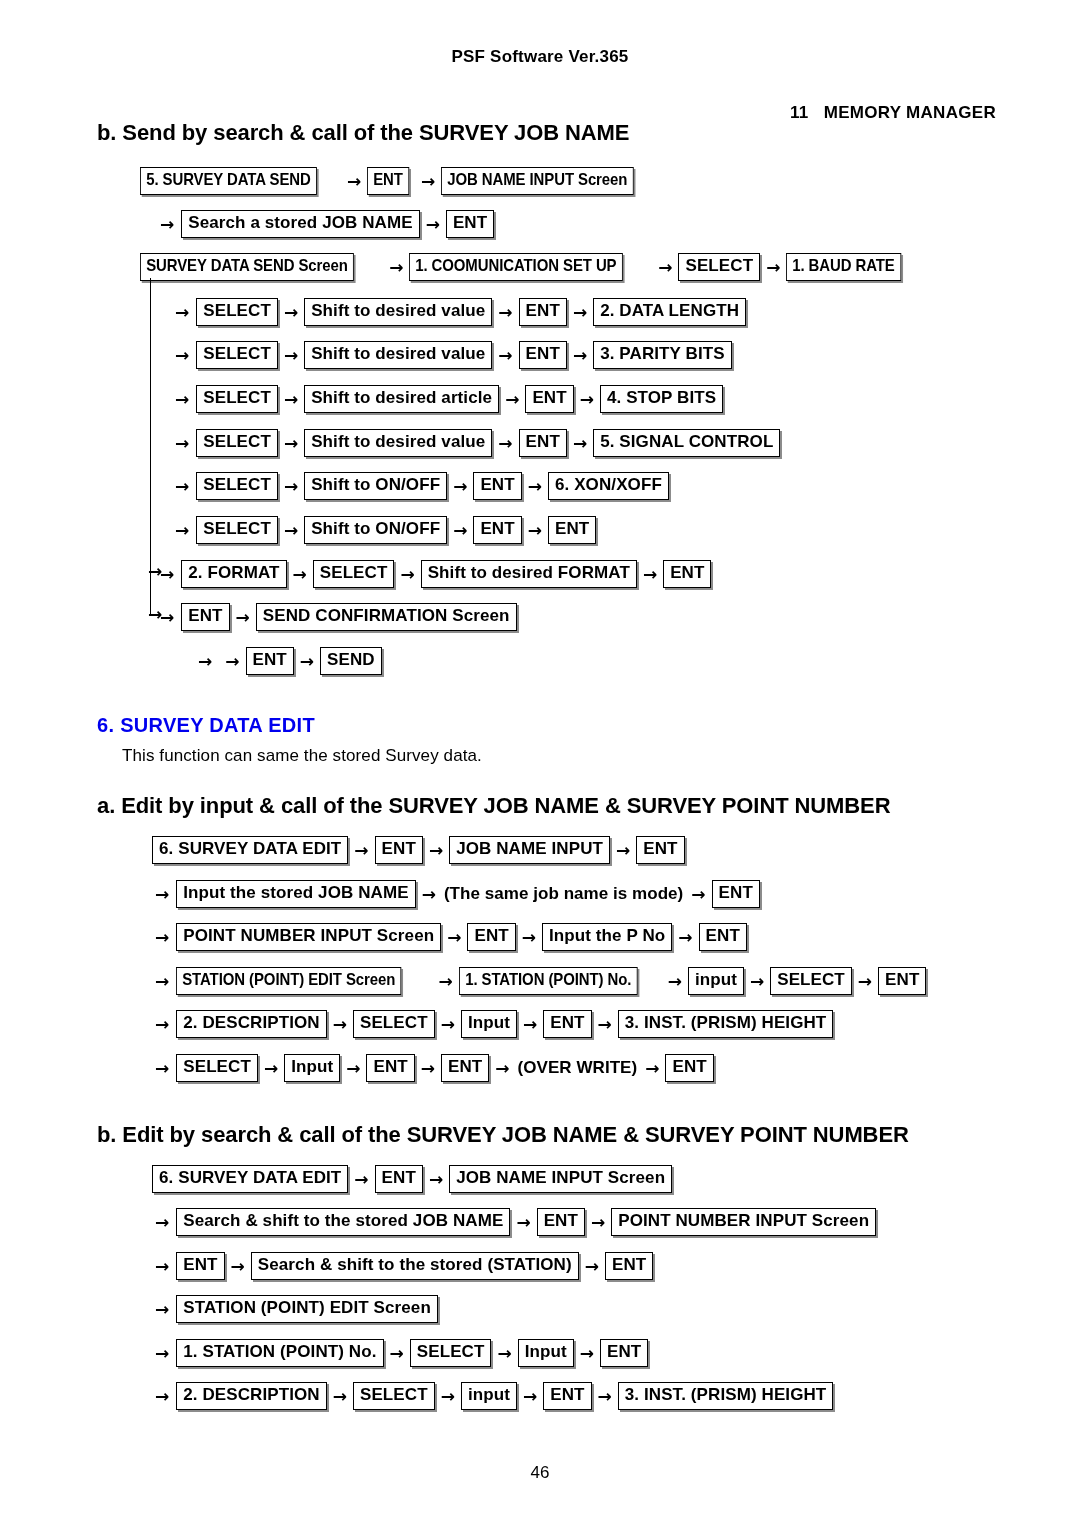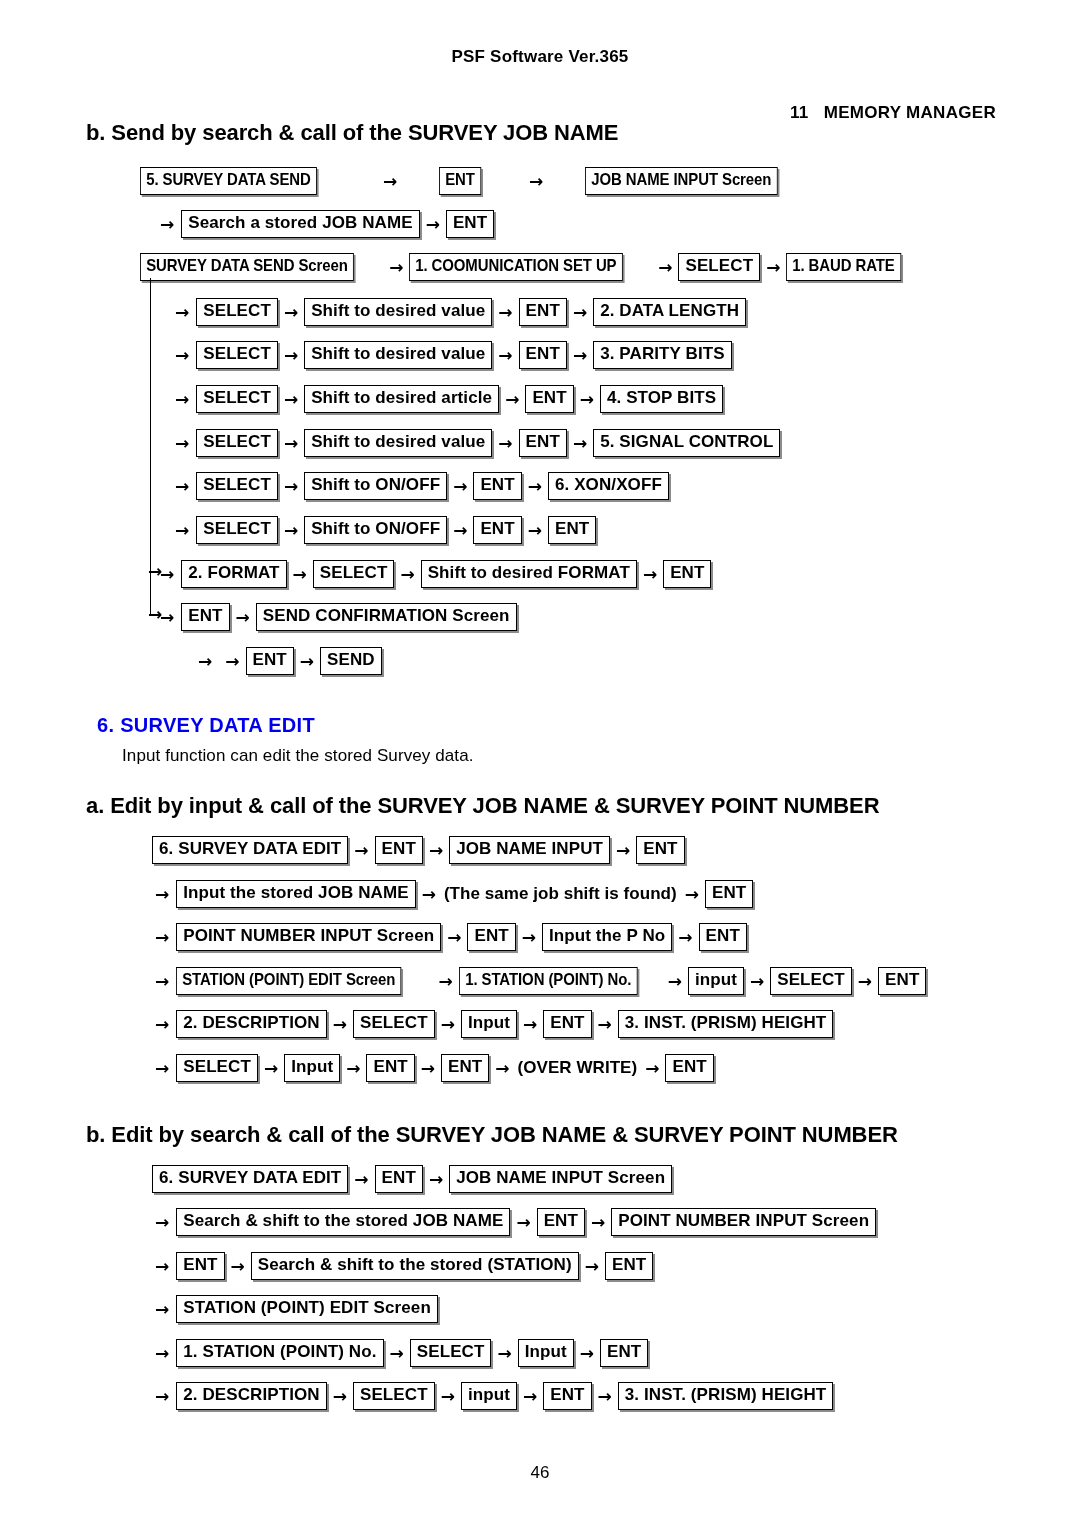--- a/index.html
+++ b/index.html
@@ -39,21 +39,21 @@
     right: 84px;
     font-size: 17px;
     font-weight: bold;
     letter-spacing: 0.3px;
     white-space: pre;
   }
 
   
   .sub-heading {
     position: absolute;
-    left: 86px;
+    left: 97px;
     font-size: 22px;
     font-weight: bold;
     letter-spacing: -0.1px;
     white-space: nowrap;
   }
   .section-heading {
     position: absolute;
     left: 97px;
     font-size: 20px;
     font-weight: bold;
@@ -138,21 +138,21 @@
 <body>
 
 <div class="page">
 
   <div class="doc-header">PSF Software Ver.365</div>
   <div class="chapter-header">11   MEMORY MANAGER</div>
 
   <div class="sub-heading" style="top:120px;">b. Send by search &amp; call of the SURVEY JOB NAME</div>
 
   <div id="flow-0">
-      <div class="flow-row" style="top: 168px; left: 140px; gap: 36px;">
+      <div class="flow-row" style="top: 168px; left: 140px;">
         <span class="box narrow">5. SURVEY DATA SEND</span>
         <span class="arrow">→</span>
         <span class="box narrow">ENT</span>
         <span class="arrow">→</span>
         <span class="box narrow">JOB NAME INPUT Screen</span>
       </div>
       <div class="flow-row" style="top: 211px; left: 160px;">
         <span class="arrow lead">→</span>
         <span class="box">Search a stored JOB NAME</span>
         <span class="arrow">→</span>
@@ -248,38 +248,38 @@
         <span class="arrow">→</span>
         <span class="box">ENT</span>
         <span class="arrow">→</span>
         <span class="box">SEND</span>
       </div>
     </div>
 
   <div class="connector" style="left:150px; top:278px; height:338px;"></div>
 
   <div class="section-heading" style="top:714px;">6. SURVEY DATA EDIT</div>
-  <div class="body-text" style="top:746px;">Input function can edit the stored Survey data.</div>
+  <div class="body-text" style="top:746px;">This function can same the stored Survey data.</div>
 
   <div class="sub-heading" style="top:793px;">a. Edit by input &amp; call of the SURVEY JOB NAME &amp; SURVEY POINT NUMBER</div>
   <div id="flow-2">
       <div class="flow-row" style="top: 837px; left: 152px;">
         <span class="box">6. SURVEY DATA EDIT</span>
         <span class="arrow">→</span>
         <span class="box">ENT</span>
         <span class="arrow">→</span>
         <span class="box">JOB NAME INPUT</span>
         <span class="arrow">→</span>
         <span class="box">ENT</span>
       </div>
       <div class="flow-row" style="top: 881px; left: 155px;">
         <span class="arrow lead">→</span>
         <span class="box">Input the stored JOB NAME</span>
         <span class="arrow">→</span>
-        <span class="plain">(The same job shift is found)</span>
+        <span class="plain">(The same job name is mode)</span>
         <span class="arrow">→</span>
         <span class="box">ENT</span>
       </div>
       <div class="flow-row" style="top: 924px; left: 155px;">
         <span class="arrow lead">→</span>
         <span class="box">POINT NUMBER INPUT Screen</span>
         <span class="arrow">→</span>
         <span class="box">ENT</span>
         <span class="arrow">→</span>
         <span class="box">Input the P No</span>

